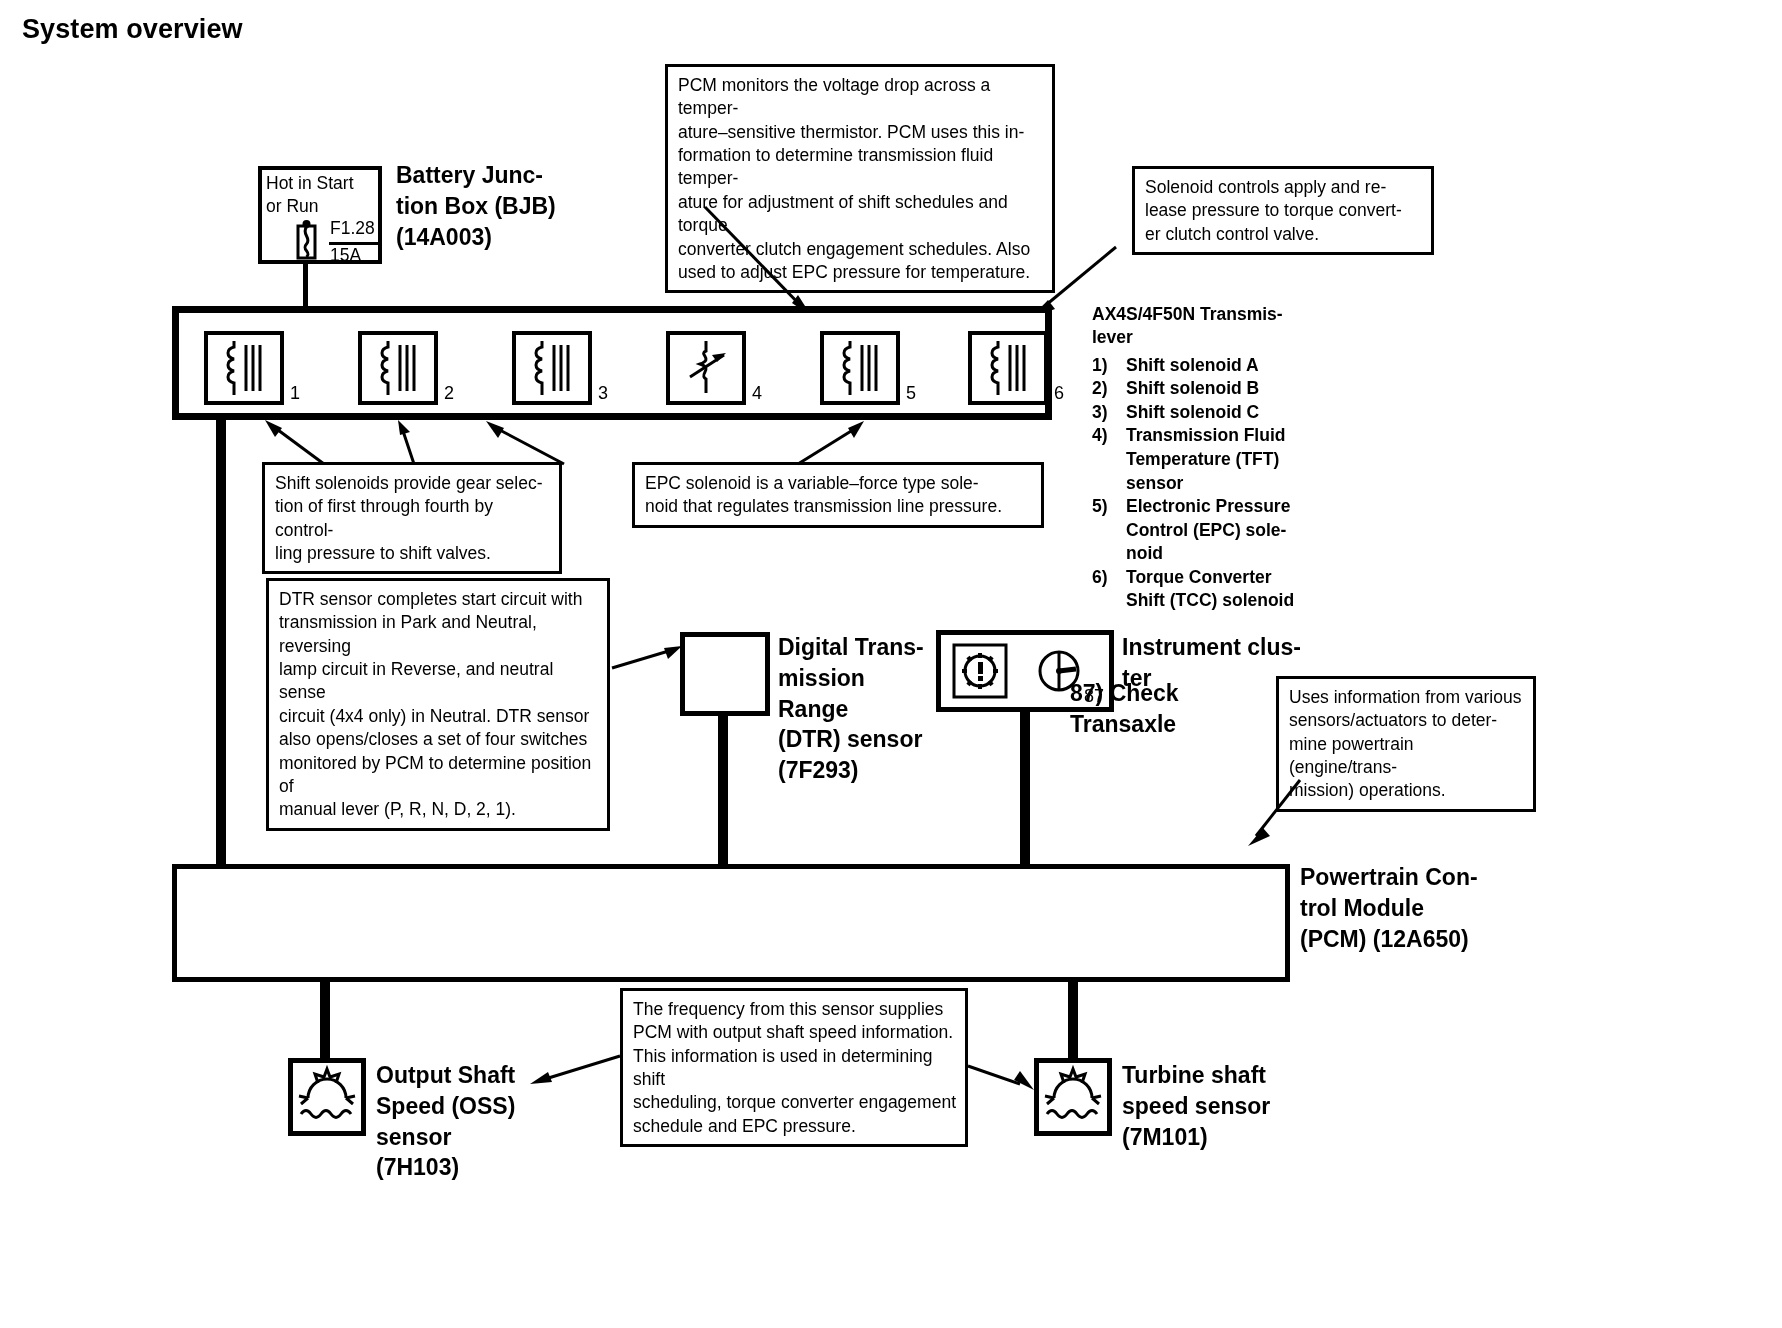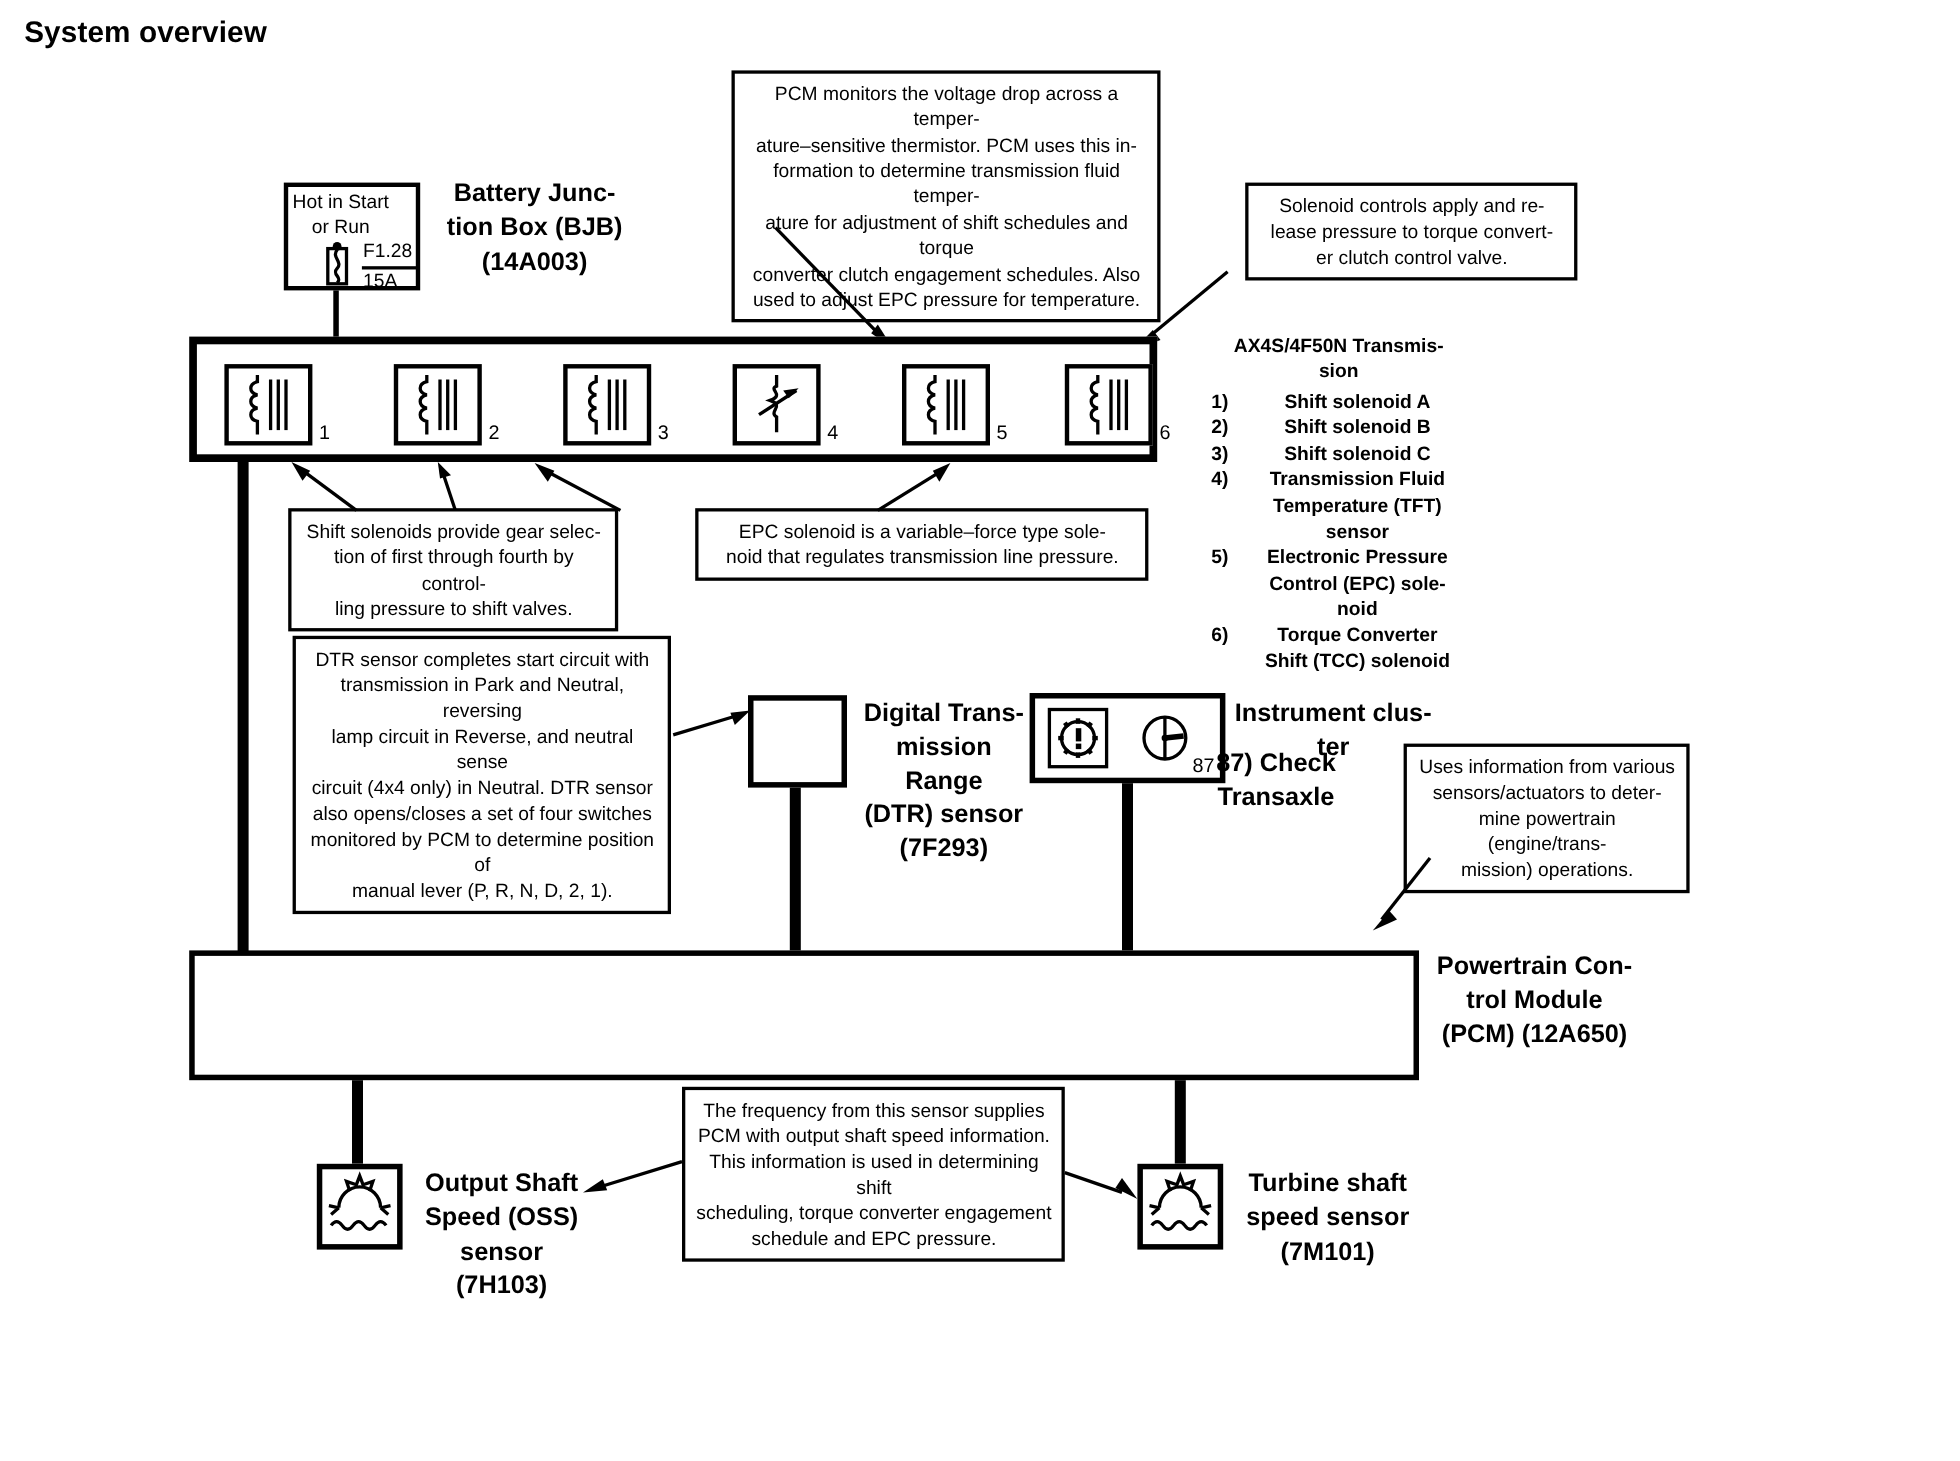--- a/index.html
+++ b/index.html
@@ -1,21 +1,21 @@
 <!DOCTYPE html>
 <html><head>
 <meta charset="utf-8">
 <style>
   * { box-sizing: border-box; }
   html, body { margin:0; padding:0; background:#fff; }
   body {
     width:1782px; height:1328px; position:relative; overflow:hidden;
     font-family:"Liberation Sans", sans-serif; color:#000;
   }
-  #stage { position:absolute; inset:0;text-align:center; }
+  #stage { position:absolute; inset:0; }
   .abs { position:absolute; }
 
   
   #page-title {
     left:22px; top:14px; font-size:27px; font-weight:bold;
     letter-spacing:0.1px;
   }
 
   
   .callout {
@@ -172,21 +172,21 @@
         <line x1="38" y1="10" x2="38" y2="56" stroke="#000" stroke-width="3"></line>
         <line x1="45" y1="10" x2="45" y2="56" stroke="#000" stroke-width="3"></line>
         <line x1="52" y1="10" x2="52" y2="56" stroke="#000" stroke-width="3"></line>
       </svg>
     </div>
     <div class="sol-num" style="left:875px;">6</div>
   </div>
 
   <div class="abs" id="trans-list">
     <div class="hdr">AX4S/4F50N Transmis-
-sion</div>
+lever</div>
     <ol>
       <li>
         <span class="n">1)</span>
         <span class="t">Shift solenoid A</span>
       </li>
       <li>
         <span class="n">2)</span>
         <span class="t">Shift solenoid B</span>
       </li>
       <li>

